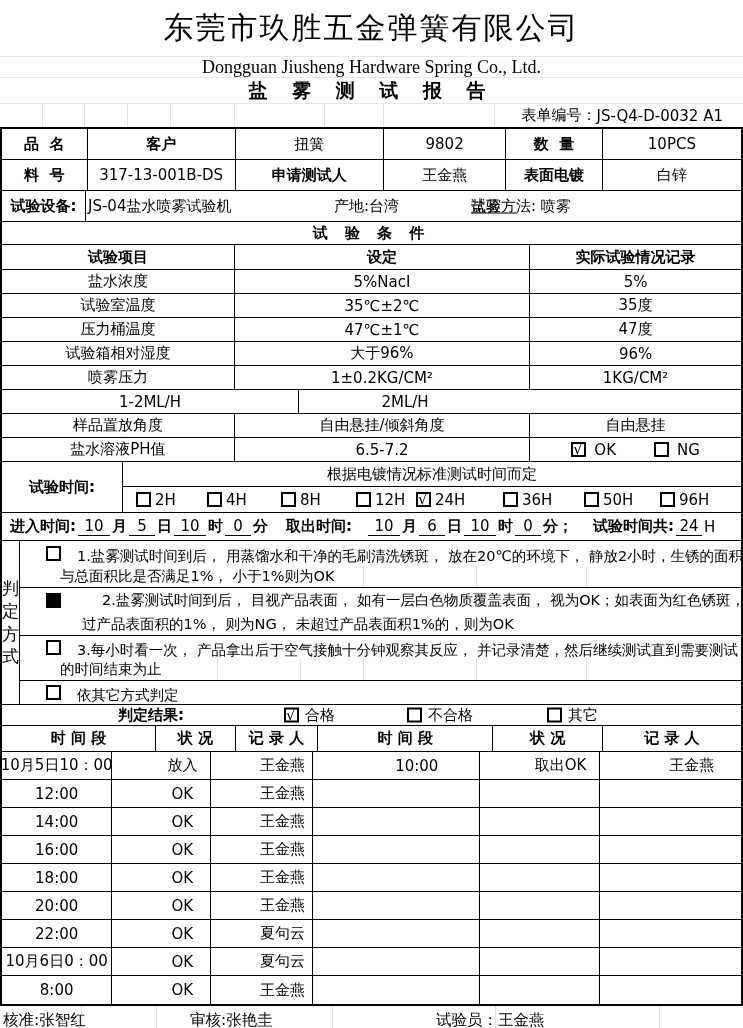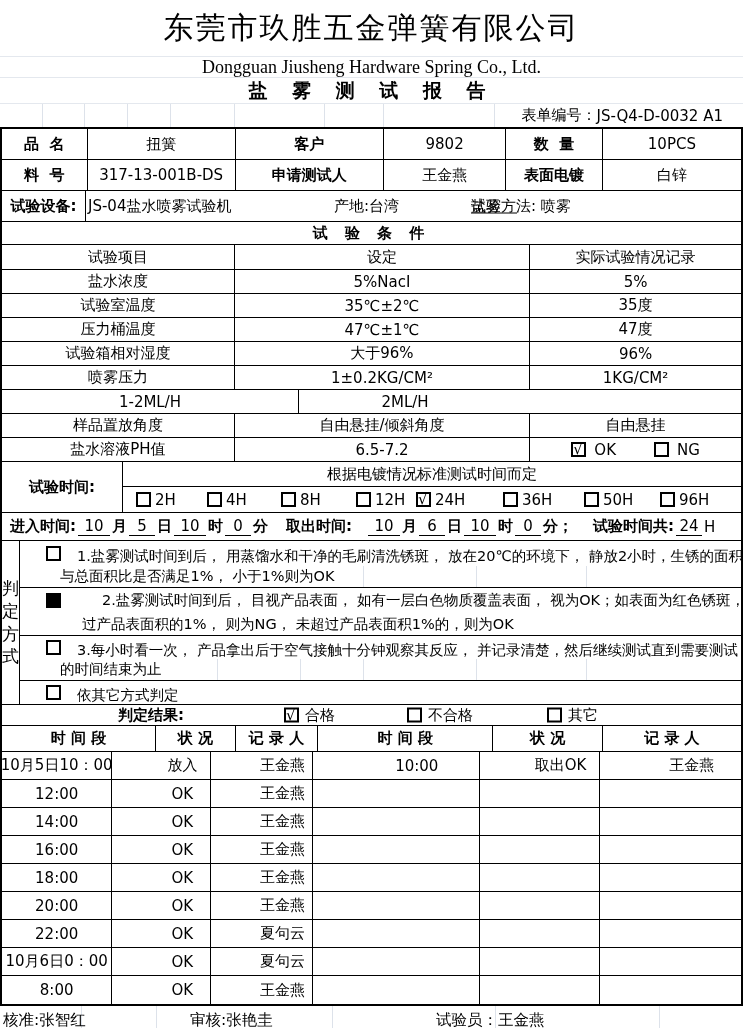--- a/index.html
+++ b/index.html
@@ -39,21 +39,21 @@
   .c {
     display:flex; align-items:center; justify-content:center;
     border-right:1px solid #000; white-space:pre; overflow:hidden;
   }
   .c:last-child { border-right:none; }
   .lbl { font-weight:bold; }
 
   .r-info { height:31px; }
   .r-condtitle { height:23px; font-weight:bold; letter-spacing:6px;
     display:flex; align-items:center; justify-content:center; border-bottom:1px solid #000; }
-  .r-cond-h { height:25px; font-weight:normal; }
+  .r-cond-h { height:25px; font-weight:bold; }
   .r-cond { height:24px; }
 
   .equip-cell { position:relative; flex:1; }
   .equip-cell span { position:absolute; top:50%; transform:translateY(-50%); white-space:pre; }
   .blank-line { display:inline-block; width:46px; border-bottom:1px solid #000; height:1em; vertical-align:baseline; }
 
   
   .cb {
     width:15px; height:15px; border:2px solid #000; background:#fff;
     display:inline-block; position:relative; flex:none;
@@ -129,22 +129,22 @@
     <div class="ghost" style="left:383px"></div>
     <div class="ghost" style="left:494px"></div>
     <span>表单编号：</span>
       <span>JS-Q4-D-0032 A1</span>
   </div>
 
   <div class="form">
 
     <div class="row r-info">
       <div class="c lbl" style="width:86px">品  名</div>
+      <div class="c lbl" style="width:149px">客户</div>
       <div class="c" style="width:149px">扭簧</div>
-      <div class="c lbl" style="width:149px">客户</div>
       <div class="c" style="width:123px">9802</div>
       <div class="c lbl" style="width:97px">数  量</div>
       <div class="c" style="width:139px">10PCS</div>
     </div>
     <div class="row r-info">
       <div class="c lbl" style="width:86px">料  号</div>
       <div class="c" style="width:149px">317-13-001B-DS</div>
       <div class="c lbl" style="width:149px">申请测试人</div>
       <div class="c" style="width:123px">王金燕</div>
       <div class="c lbl" style="width:97px">表面电镀</div>

